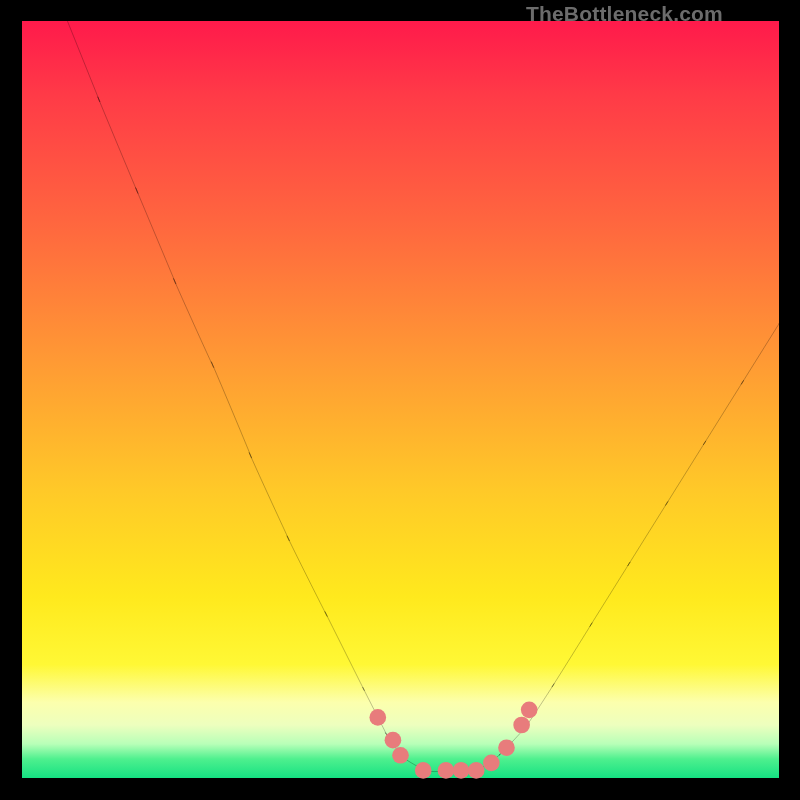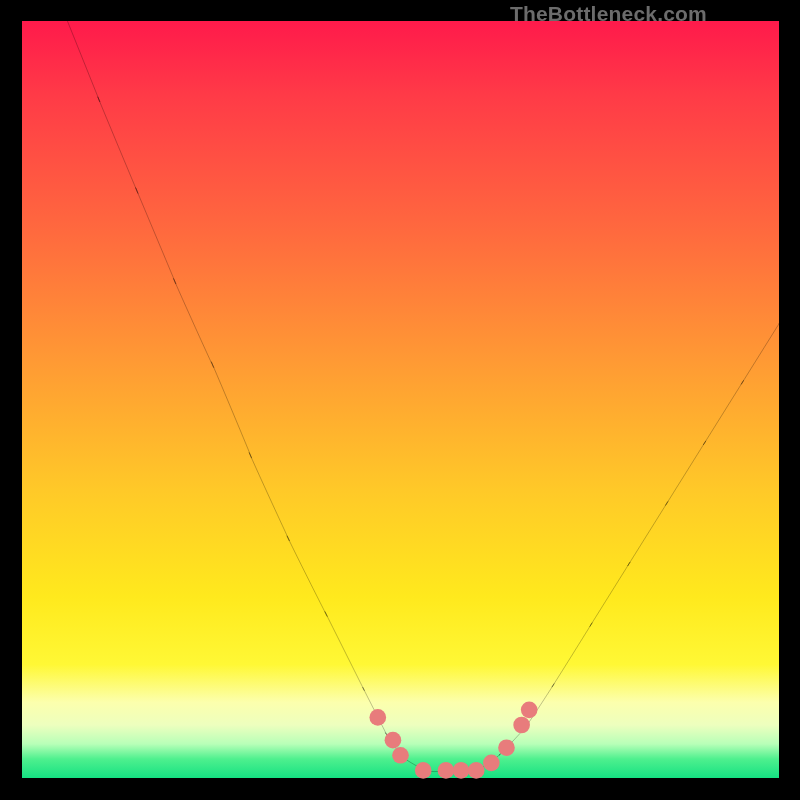--- a/index.html
+++ b/index.html
@@ -9,20 +9,21 @@
     height: 800px;
     background: #000;
     overflow: hidden;
   }
   .frame {
     position: absolute;
     top: 0; left: 0;
     width: 719px;
     height: 800px;
     background: #000;
+    padding-left: 16px;
   }
   .plot-area {
     position: absolute;
     top: 21px;
     left: 22px;
     width: 757px;
     height: 757px;
     
     background: linear-gradient(to bottom,
       #ff1a4b 0%,

